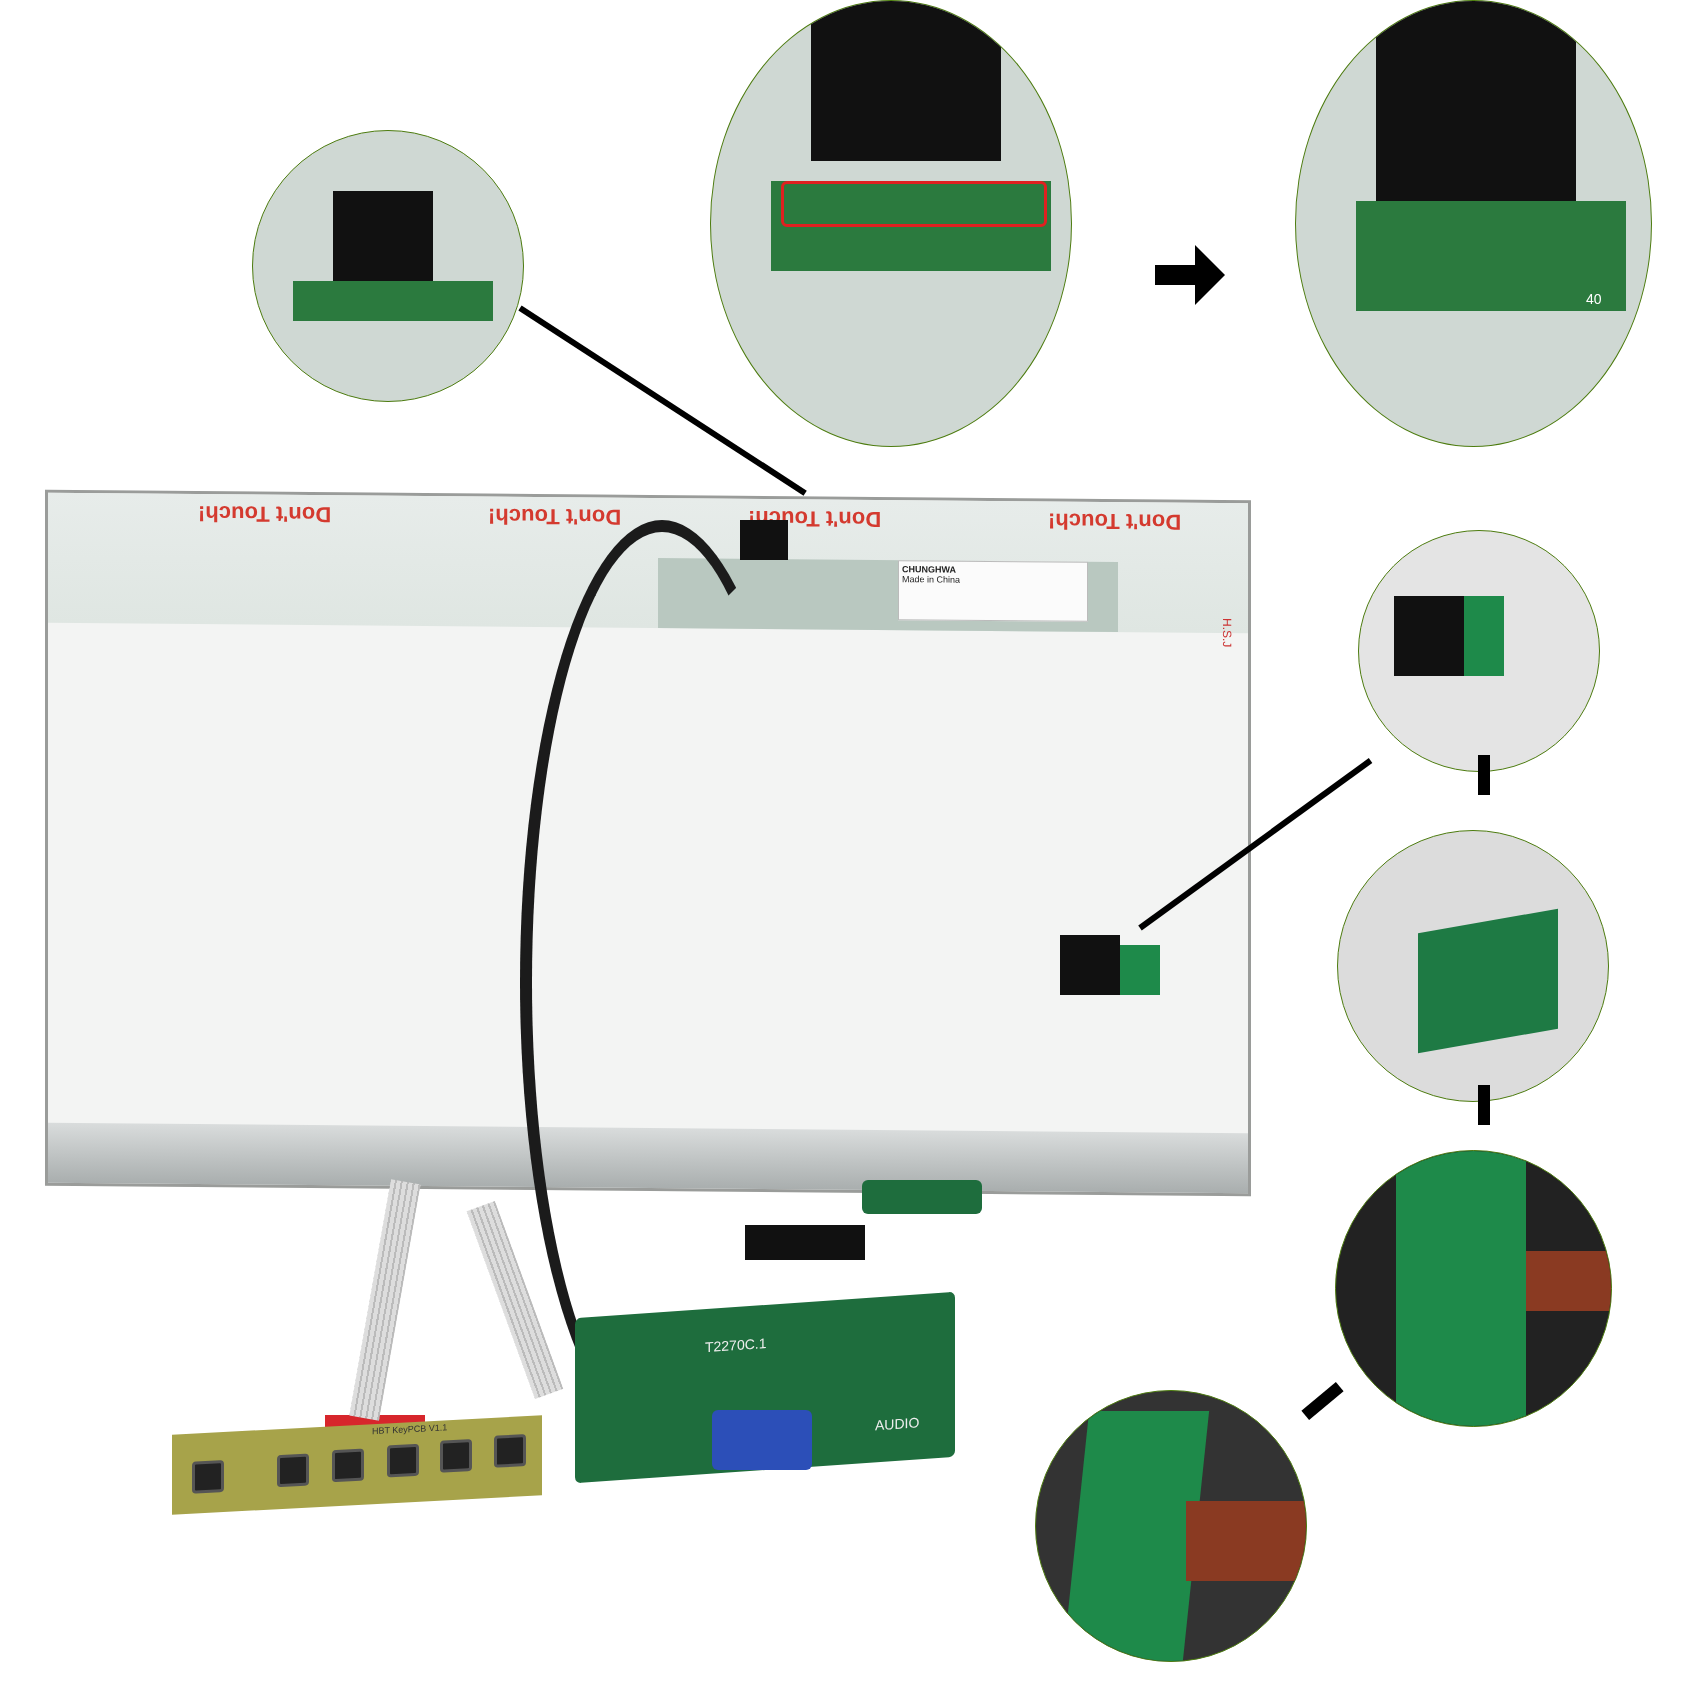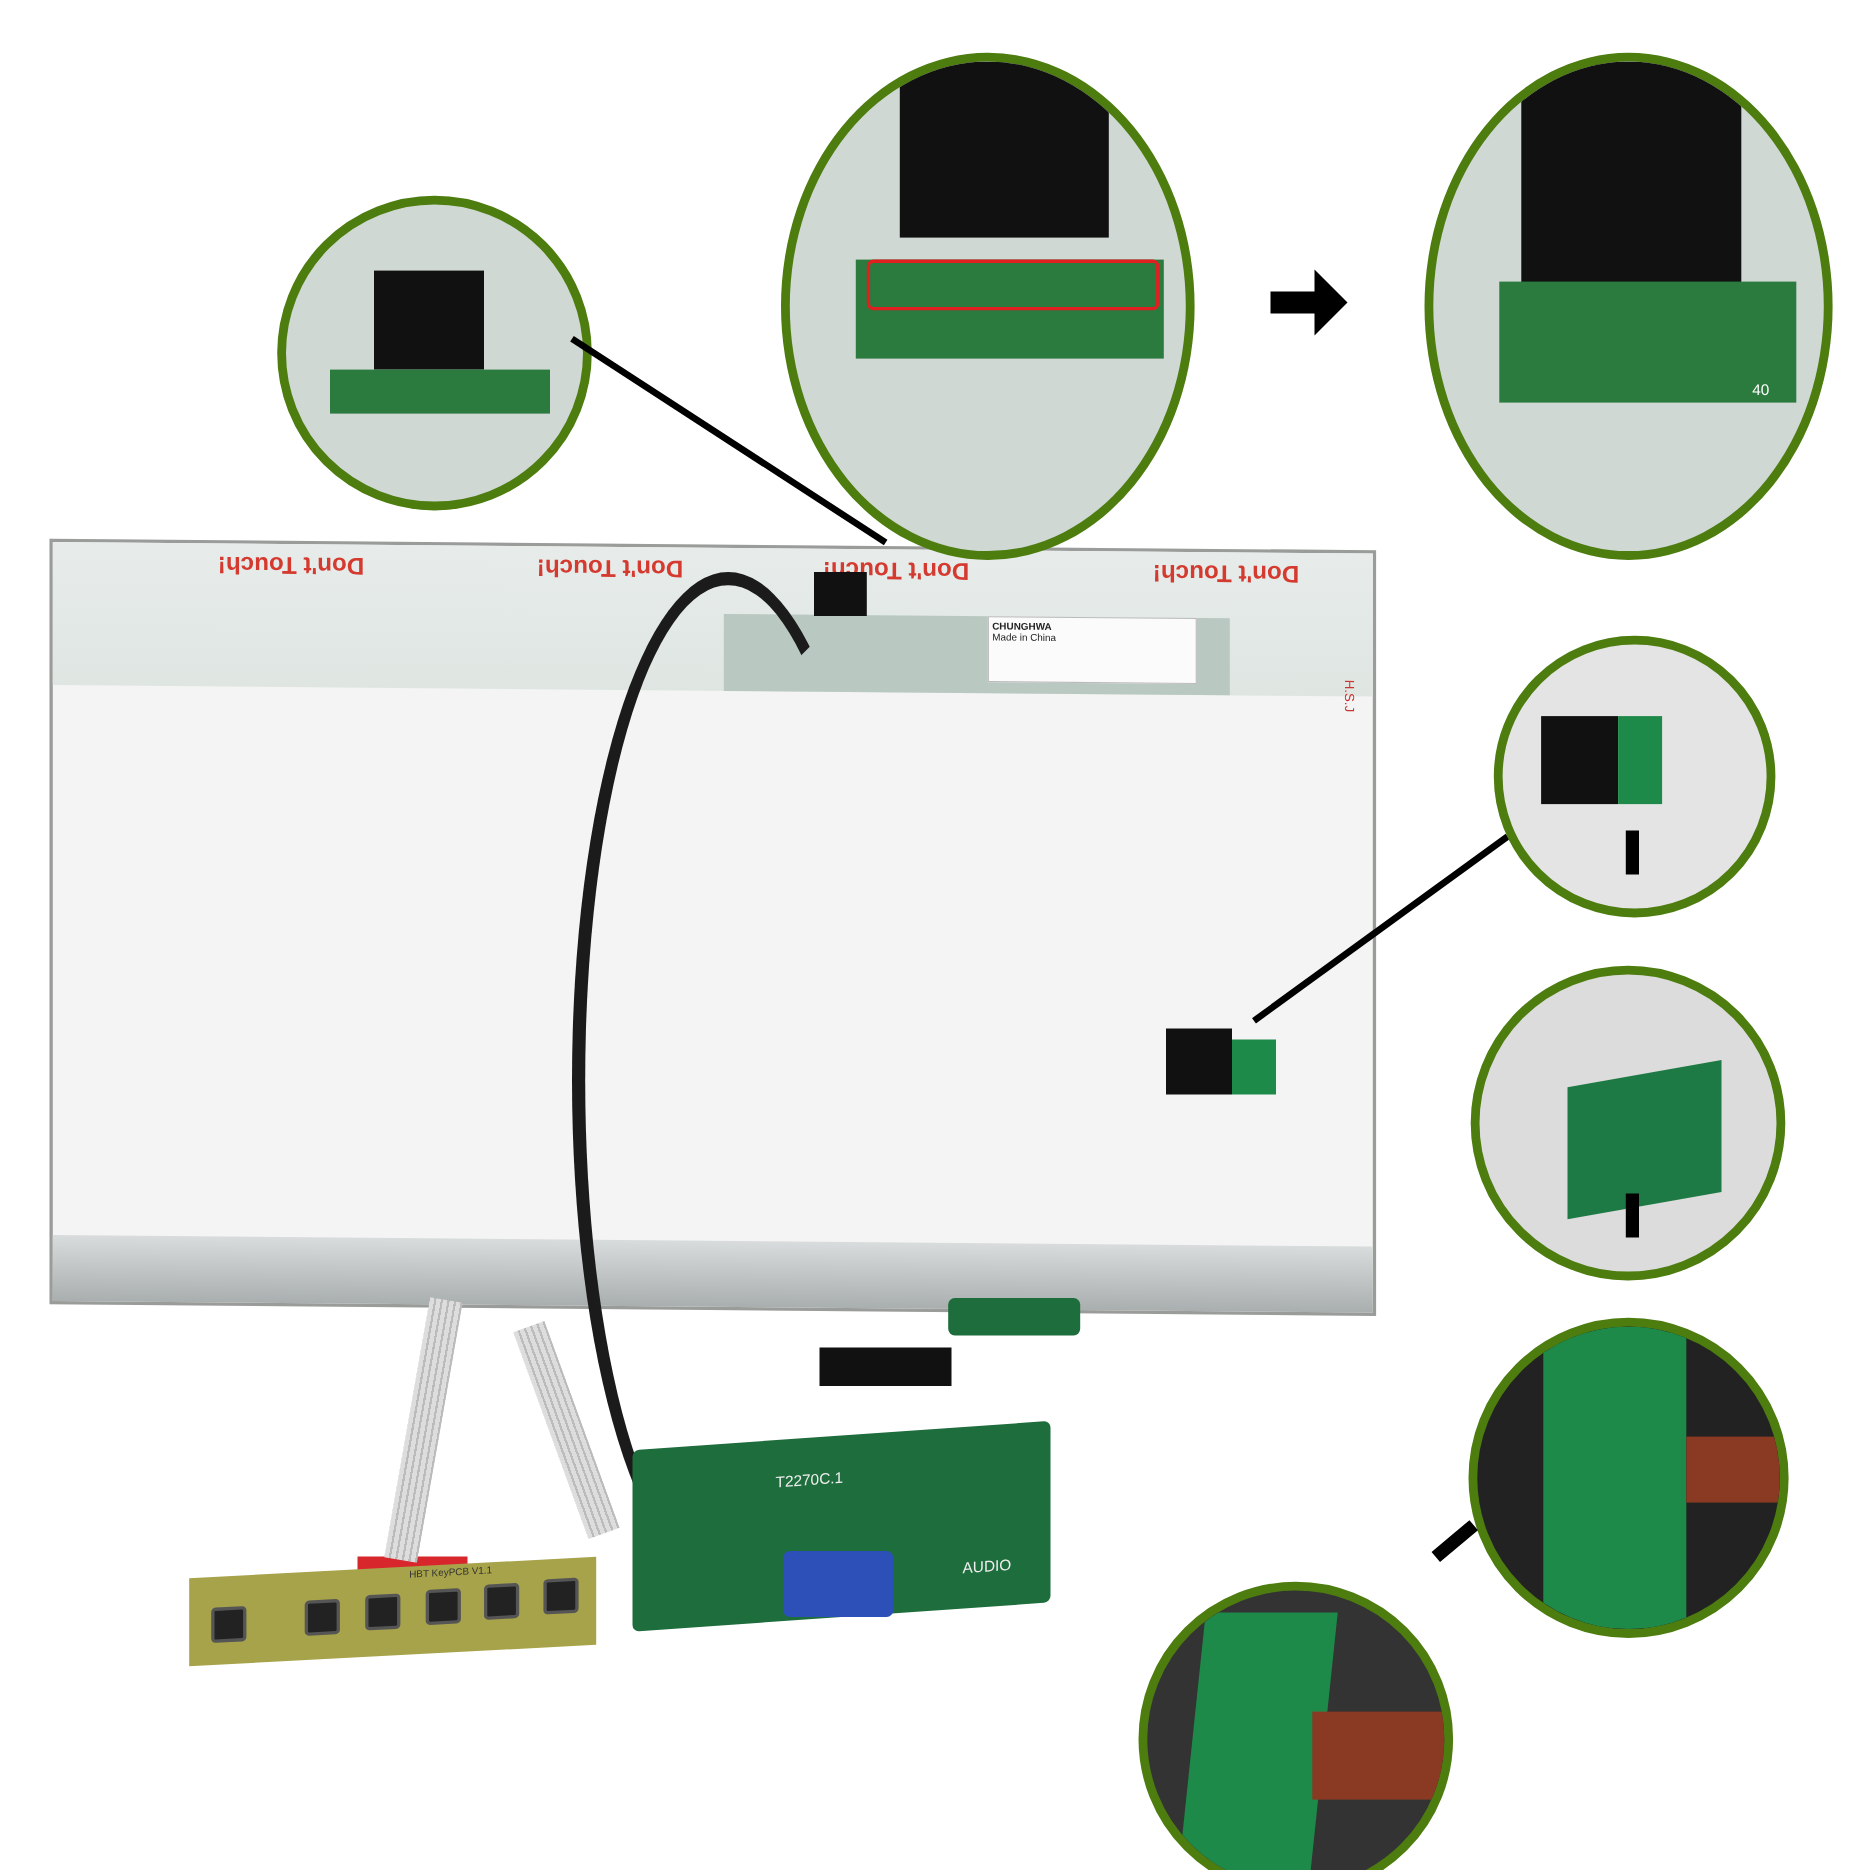--- a/index.html
+++ b/index.html
@@ -1,18 +1,18 @@
 <!DOCTYPE html>
 <html><head>
 <meta charset="utf-8">
 <style>
   html,body{margin:0;padding:0;background:#fff;}
   body{width:1700px;height:1700px;position:relative;overflow:hidden;font-family:"Liberation Sans",sans-serif;}
   .abs{position:absolute;}
-  .circle{position:absolute;border-radius:50%;border:8px solid #4d7c0f;overflow:hidden;background:#cfd8d3;margin-top:48px;}
+  .circle{position:absolute;border-radius:50%;border:1px solid #4d7c0f;overflow:hidden;background:#cfd8d3;}
   .panel{position:absolute;left:45px;top:495px;width:1200px;height:690px;background:#f3f4f3;border:3px solid #9a9c9a;transform:skewY(0.5deg);}
   .panel-top{position:absolute;left:0;top:0;width:100%;height:130px;background:linear-gradient(#e7ecea,#dfe6e2);}
   .warn{position:absolute;top:6px;color:#d43a2f;font-size:22px;font-weight:bold;transform:rotate(180deg);white-space:nowrap;}
   .pcb-strip{position:absolute;left:610px;top:60px;width:460px;height:70px;background:#b9c8c0;}
   .label{position:absolute;left:850px;top:60px;width:190px;height:60px;background:#fbfbfb;border:1px solid #bbb;font-size:9px;color:#222;padding:3px;box-sizing:border-box;}
   .bottom-rail{position:absolute;left:0;bottom:0;width:100%;height:60px;background:linear-gradient(#d9dcdc,#a9aeae);}
   .cable{position:absolute;border:12px solid #1b1b1b;border-radius:50%;}
   .board{position:absolute;background:#1e6d3d;border-radius:6px;}
   .keypad{position:absolute;left:172px;top:1425px;width:370px;height:80px;background:#a7a34a;transform:skewY(-3deg);}
   .btn{position:absolute;width:26px;height:26px;background:#222;border-radius:4px;border:3px solid #555;}

